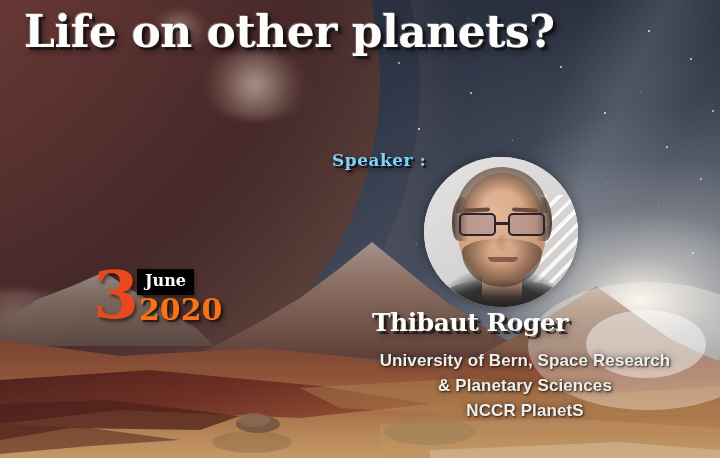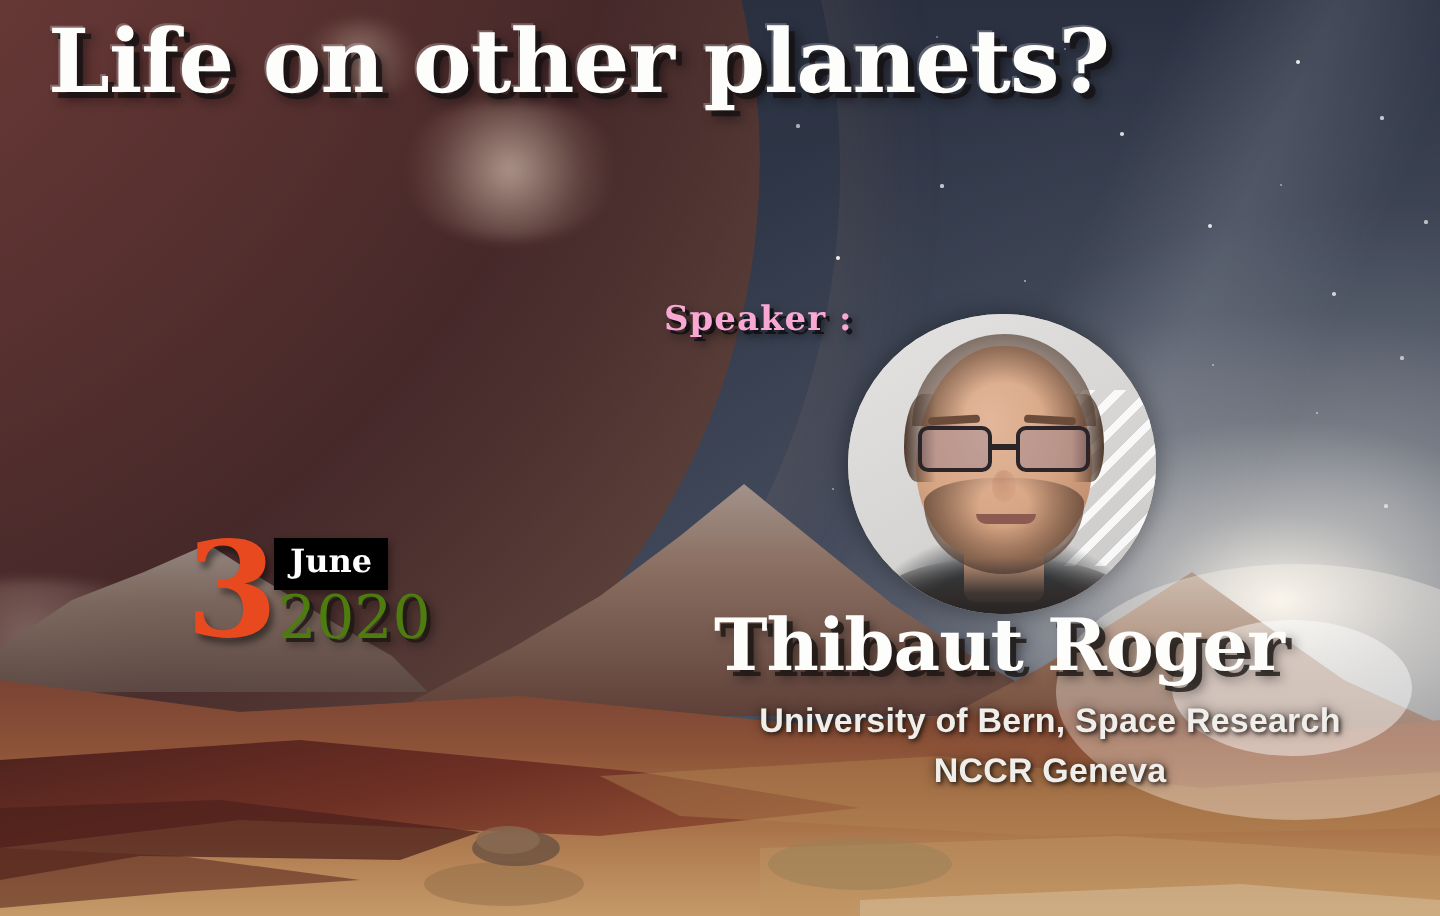--- a/index.html
+++ b/index.html
@@ -87,21 +87,21 @@
        3px 3px 0 rgba(20,16,18,0.75),
        4px 4px 6px rgba(10,8,10,0.55),
       -1px -1px 0 rgba(255,255,255,0.25);
     white-space:nowrap;
   }
 
   #speaker-label{
     position:absolute; left:332px; top:150px;
     font-family:"DejaVu Serif", serif;
     font-weight:bold; font-size:17px;
-    color:#f9a8d4; letter-spacing:0.5px;
+    color:#7dd3fc; letter-spacing:0.5px;
     text-shadow:2px 2px 0 rgba(15,15,20,0.85), 3px 3px 5px rgba(0,0,0,0.6);
   }
 
   
   #portrait{
     position:absolute; left:424px; top:157px;
     width:154px; height:150px;
     border-radius:50%;
     overflow:hidden;
     background:#d8d8d6;
@@ -157,22 +157,22 @@
   .p-beard{
     position:absolute; left:38px; top:82px; width:80px; height:48px;
     background:radial-gradient(ellipse at 50% 28%, rgba(92,66,50,0.0) 22%, rgba(96,70,54,0.40) 46%, rgba(84,60,46,0.72) 72%, rgba(70,50,38,0.85) 100%);
     border-radius:44% 44% 50% 50% / 26% 26% 74% 74%;
   }
   .p-mouth{ position:absolute; left:64px; top:100px; width:30px; height:5px;
     background:#8d5a51; border-radius:0 0 14px 14px; }
 
   
   #speaker-name{
-    position:absolute; left:357px; top:303px;
-    font-size:36px; line-height:40px;
+    position:absolute; left:372px; top:303px;
+    font-size:25px; line-height:40px;
     text-shadow:
        3px 3px 0 rgba(25,20,18,0.78),
        4px 4px 6px rgba(10,8,8,0.5);
     white-space:nowrap;
   }
 
   #affil{
     position:absolute; left:350px; top:348px; width:350px;
     text-align:center;
     font-family:"Liberation Sans", sans-serif;
@@ -196,23 +196,23 @@
     position:absolute; left:137px; top:269px;
     background:#000000;
     padding:1px 8px 3px 8px;
     font-family:"DejaVu Serif", serif; font-weight:bold;
     font-size:16px; line-height:22px;
     color:#ffffff;
     box-shadow:1px 2px 4px rgba(0,0,0,0.4);
   }
   #year{
     position:absolute; left:139px; top:294px;
-    font-family:"DejaVu Serif", serif; font-weight:normal;
+    font-family:"DejaVu Serif", serif; font-weight:bold;
     font-size:30px; line-height:32px;
-    color:#4d7c0f;
+    color:#f97316;
     text-shadow:2px 2px 0 rgba(30,22,20,0.8), 3px 3px 5px rgba(0,0,0,0.5);
   }
   #time{
     position:absolute; left:33px; top:325px;
     font-family:"DejaVu Serif", serif; font-weight:bold;
     font-size:34px; line-height:36px;
     color:#fbfbf8; letter-spacing:0px;
     text-shadow:2px 3px 0 rgba(30,22,20,0.8), 3px 4px 6px rgba(0,0,0,0.55);
   }
 </style>
@@ -346,21 +346,22 @@
     <div class="p-nose"></div>
     <div class="p-beard"></div>
     <div class="p-mouth"></div>
     <div class="p-shoulders2"></div>
   </div>
 
   <div id="speaker-name" class="slab">Thibaut Roger</div>
 
   <div id="affil">
     <div>University of Bern, Space Research</div>
-    <div>NCCR Geneva</div>
+    <div>&amp; Planetary Sciences</div>
+    <div>NCCR PlanetS</div>
   </div>
 
   <div id="date-block"></div>
   <div id="day">3</div>
   <div id="month">June</div>
   <div id="year">2020</div>
 
 </div>
 
 </body></html>

